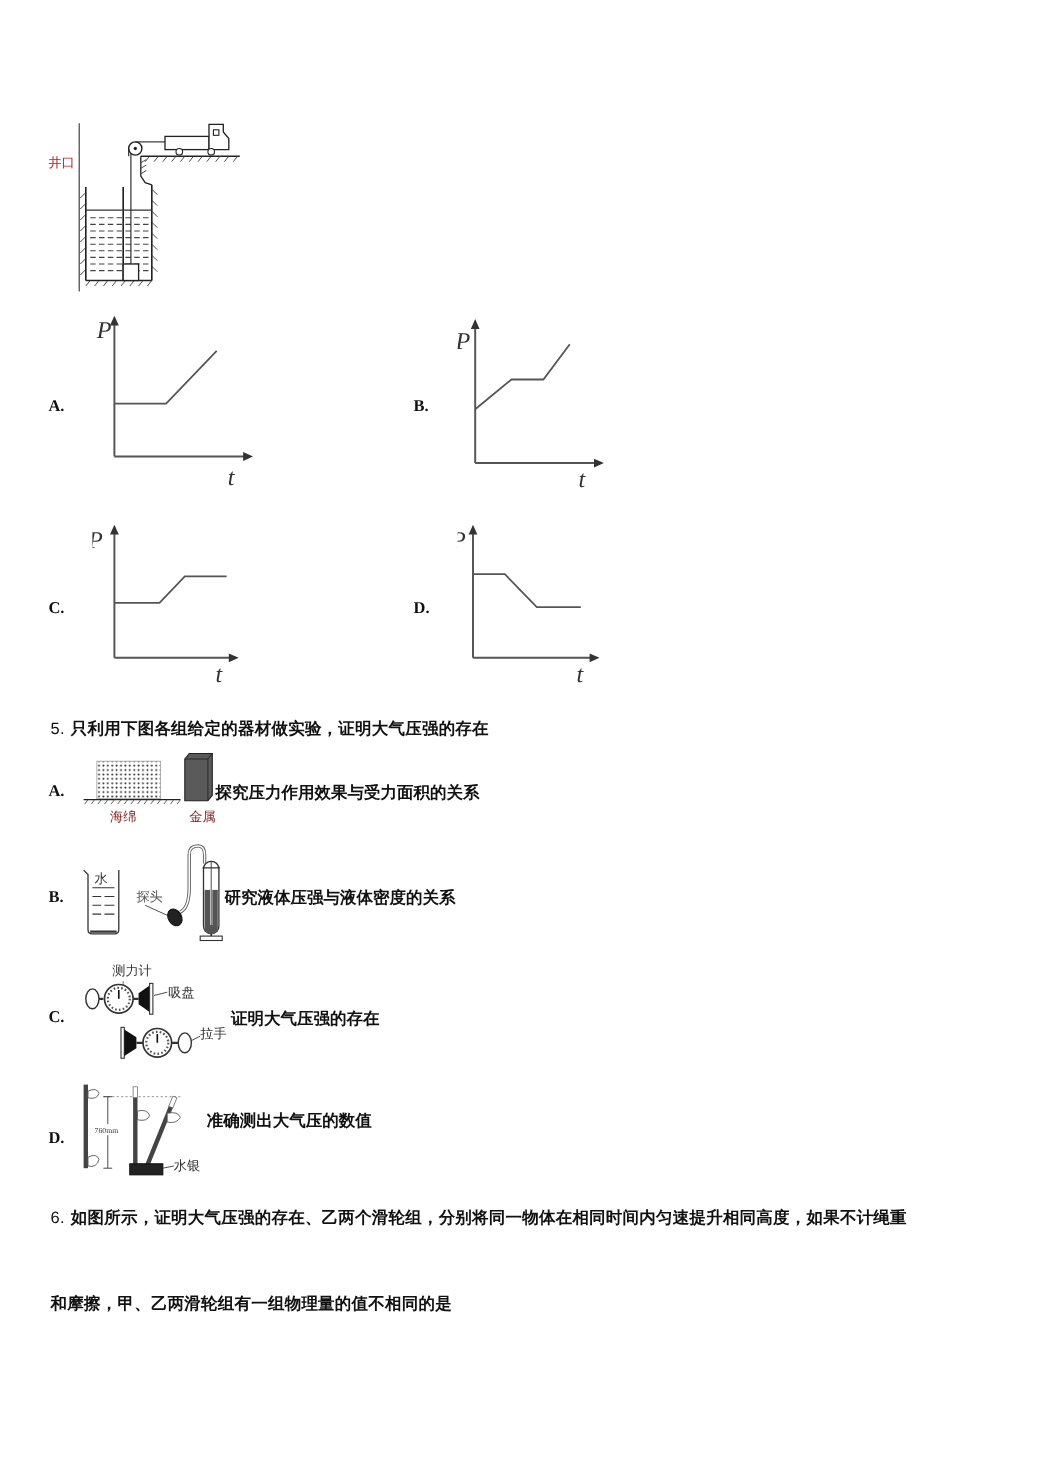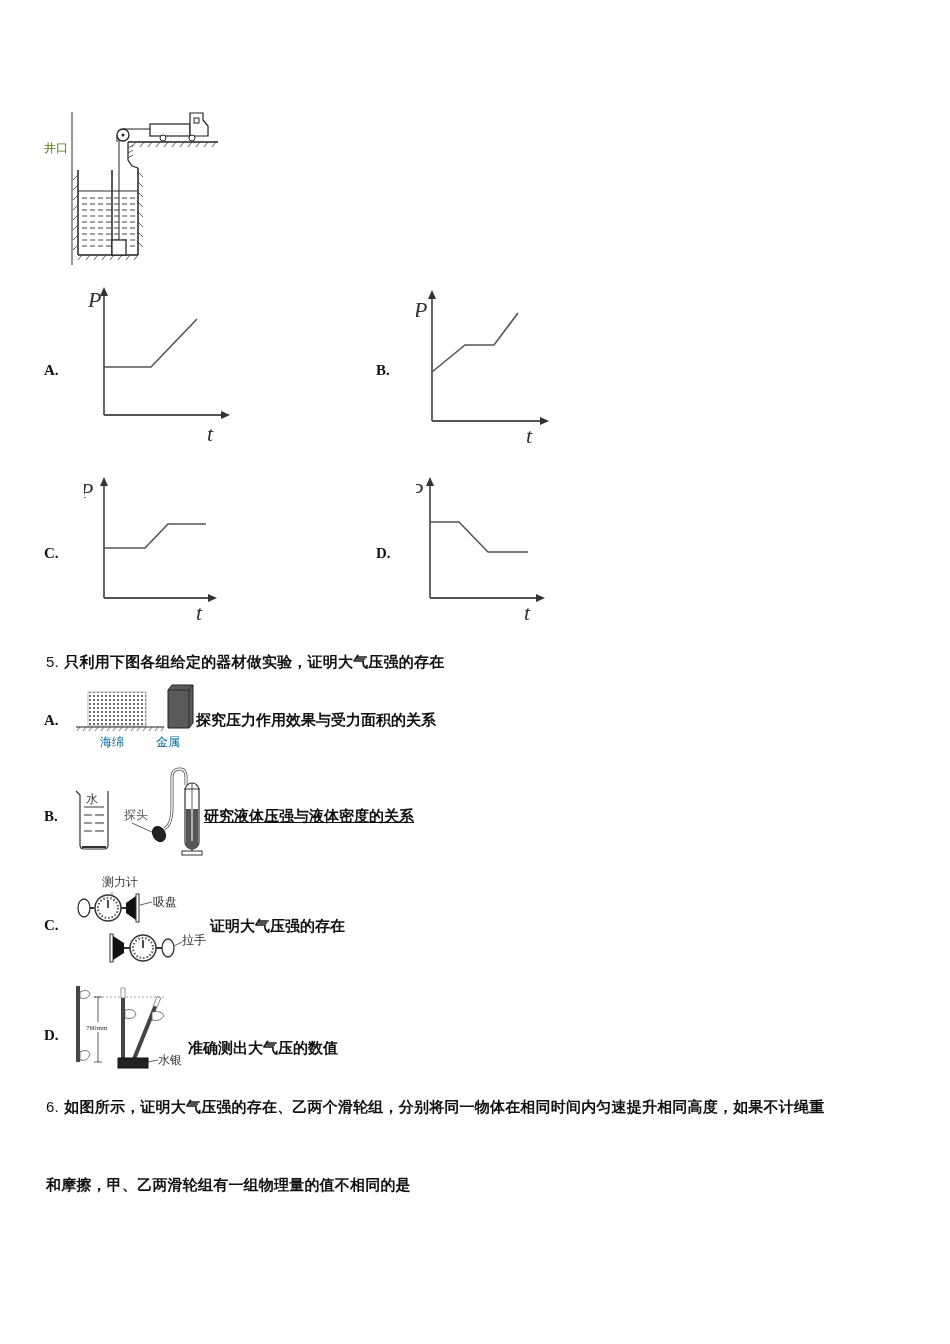--- a/index.html
+++ b/index.html
@@ -1,22 +1,22 @@
 <!DOCTYPE html>
 <html><head>
 <meta charset="utf-8">
 <style>
   html, body { margin:0; padding:0; background:#ffffff; }
   body { width:950px; height:1344px; position:relative; overflow:hidden;
          font-family:"DejaVu Sans","Liberation Sans",sans-serif; color:#111; }
   .abs { position:absolute; }
   .opt-label { font-family:"Liberation Serif","DejaVu Serif",serif; font-weight:bold; font-size:15px; }
   .q-text { font-size:15px; font-weight:bold; letter-spacing:0.2px; white-space:nowrap; }
-  .caption { font-family:"DejaVu Serif","Liberation Serif",serif; font-size:12px; color:#0369a1; }
-  .small-cap { font-family:Liberation Mono, monospace; font-size:13px; color:#4d7c0f; }
+  .caption { font-family:"DejaVu Serif","Liberation Serif",serif; font-size:12px; color:#7f1d1d; }
+  .small-cap { font-family:Liberation Mono, monospace; font-size:13px; color:#b91c1c; }
   svg text { font-family:"Liberation Serif","DejaVu Serif",serif; }
   .exp-text { font-size:15px; font-weight:bold; white-space:nowrap; }
 </style>
 </head>
 <body>
 
 <div class="abs" style="left:40px;top:100px;width:200px;height:170px;">
   <span class="abs small-cap" style="left:4px;top:40px;font-size:12px;">井口</span>
   <svg width="200" height="170" viewBox="0 0 200 170">
 
@@ -189,21 +189,21 @@
         <line x1="74" y1="45" x2="71" y2="49"></line>
       <line x1="80" y1="45" x2="77" y2="49"></line>
         <line x1="86" y1="45" x2="83" y2="49"></line>
         <line x1="92" y1="45" x2="89" y2="49"></line>
     </g>
     <polygon points="96,8 100,3 121,3 121,41 117,46 96,46" fill="#5a5a5a" stroke="#222" stroke-width="1"></polygon>
     <polyline points="96,8 117,8 117,46" fill="none" stroke="#222" stroke-width="0.8"></polyline>
     <line x1="117" y1="8" x2="121" y2="3" stroke="#222" stroke-width="0.8"></line>
   </svg>
   <span class="abs caption" style="left:56px;top:52px;">海绵</span>
-  <span class="abs caption" style="left:112px;top:52px;">金属</span>
+  <span class="abs caption" style="left:128px;top:52px;">金属</span>
   <span class="abs exp-text" style="left:152px;top:29px;">探究压力作用效果与受力面积的关系</span>
 </div>
 
 <div class="abs" style="left:44px;top:767px;width:420px;height:95px;">
   <span class="abs opt-label" style="left:0;top:41px;">B.</span>
   <svg class="abs" style="left:28px;top:0" width="140" height="95" viewBox="0 0 140 95">
 
     <path d="M4,24 L8,28 L8,78 Q8,82 12,82 L32,82 Q36,82 36,78 L36,24" fill="none" stroke="#333" stroke-width="1.2"></path>
     <g stroke="#333" stroke-width="1">
       <line x1="12" y1="40" x2="32" y2="40"></line>
@@ -226,21 +226,21 @@
 
     <rect x="113" y="16" width="14" height="66" rx="7" fill="#fff" stroke="#333" stroke-width="1.2"></rect>
     <line x1="120" y1="16" x2="120" y2="74" stroke="#333" stroke-width="0.8"></line>
     <rect x="114" y="42" width="5" height="38" fill="#555"></rect>
     <rect x="121" y="42" width="5" height="38" fill="#555"></rect>
     <rect x="116" y="74" width="8" height="8" rx="3" fill="#555"></rect>
     <line x1="112" y1="22" x2="128" y2="22" stroke="#333" stroke-width="1"></line>
     <rect x="110" y="84" width="20" height="4" fill="#fff" stroke="#333" stroke-width="1"></rect>
     <line x1="120" y1="82" x2="120" y2="84" stroke="#333" stroke-width="1.5"></line>
   </svg>
-  <span class="abs exp-text" style="left:160px;top:40px;text-decoration:underline;">研究液体压强与液体密度的关系</span>
+  <span class="abs exp-text" style="left:160px;top:40px;">研究液体压强与液体密度的关系</span>
 </div>
 
 <div class="abs" style="left:44px;top:872px;width:340px;height:95px;">
   <span class="abs opt-label" style="left:0;top:45px;">C.</span>
   <svg class="abs" style="left:28px;top:0" width="140" height="95" viewBox="0 0 140 95">
     <text x="30" y="14" font-size="12" fill="#333">测力计</text>
 
     <ellipse cx="12" cy="36" rx="6" ry="9" fill="#fff" stroke="#333" stroke-width="1.3"></ellipse>
     <line x1="18" y1="36" x2="22" y2="36" stroke="#333" stroke-width="2"></line>
     <circle cx="36" cy="36" r="13" fill="#fff" stroke="#333" stroke-width="1.5"></circle>
@@ -290,20 +290,20 @@
     <g transform="rotate(22 60 82)">
       <rect x="58" y="10" width="4" height="10" fill="#fff" stroke="#555" stroke-width="0.6"></rect>
       <rect x="58" y="20" width="4" height="62" fill="#444"></rect>
     </g>
     <path d="M80,30 Q90,28 92,34 Q88,40 80,38 Z" fill="#fff" stroke="#555" stroke-width="0.8"></path>
 
     <rect x="46" y="76" width="30" height="10" fill="#222" stroke="#111" stroke-width="1"></rect>
     <line x1="76" y1="80" x2="86" y2="78" stroke="#333" stroke-width="0.8"></line>
     <text x="86" y="82" font-size="12" fill="#333">水银</text>
   </svg>
-  <span class="abs exp-text" style="left:144px;top:57px;">准确测出大气压的数值</span>
+  <span class="abs exp-text" style="left:144px;top:28px;">准确测出大气压的数值</span>
 </div>
 
 <div class="abs q-text" style="left:46px;top:1098px;">
   <span style="font-family:'Liberation Sans',sans-serif;font-weight:normal;">6.</span>
   <span>如图所示，证明大气压强的存在、乙两个滑轮组，分别将同一物体在相同时间内匀速提升相同高度，如果不计绳重</span>
 </div>
 <div class="abs q-text" style="left:46px;top:1176px;">和摩擦，甲、乙两滑轮组有一组物理量的值不相同的是</div>
 
 </body></html>

